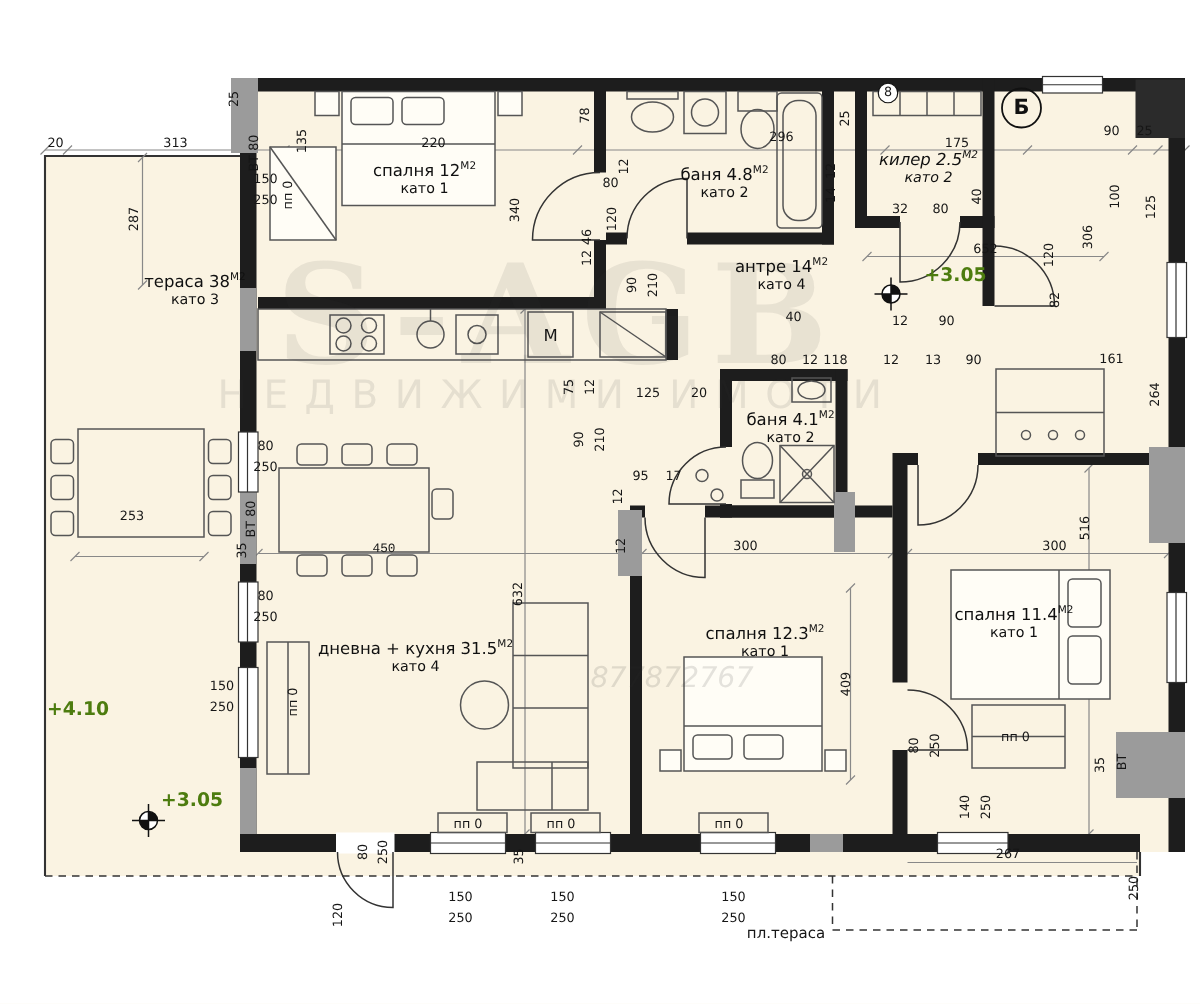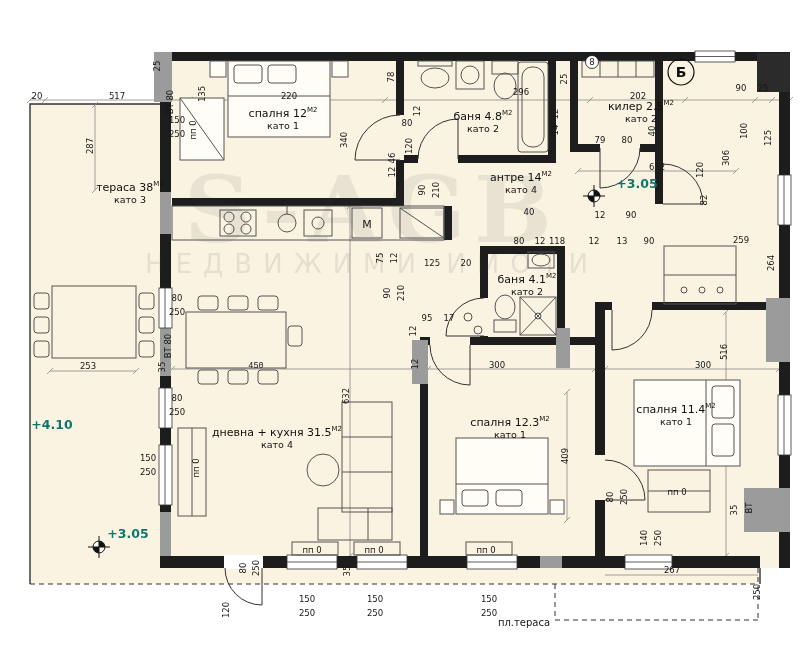--- a/index.html
+++ b/index.html
@@ -8,21 +8,21 @@
   svg{position:absolute;left:0;top:0;}
   #labels-layer{position:absolute;left:0;top:0;width:800px;height:669px;}
   .dim{position:absolute;font-size:8.5px;color:#161616;white-space:nowrap;
        transform:translate(-50%,-50%);line-height:1;}
   .dim.vert{transform:translate(-50%,-50%) rotate(-90deg);}
   .room{position:absolute;transform:translate(-50%,-50%);text-align:center;color:#101010;
         font-size:11px;line-height:1.2;white-space:nowrap;}
   .room sup{font-size:7px;}
   .room .kato{font-size:9.5px;}
   .elev{position:absolute;transform:translate(-50%,-50%);font-size:12.5px;font-weight:600;
-        color:#0f766e;white-space:nowrap;}
+        color:#4d7c0f;white-space:nowrap;}
   .wm{position:absolute;transform:translate(-50%,-50%);white-space:nowrap;pointer-events:none;}
   .wm-main{left:372px;top:210px;font-family:"DejaVu Serif",serif;font-weight:bold;
            font-size:92px;letter-spacing:8px;color:rgba(50,50,50,0.09);}
   .wm-sub{left:372px;top:264px;font-size:26px;letter-spacing:11px;color:rgba(50,50,50,0.10);}
   .wm-phone{left:448px;top:452px;font-size:19px;font-style:italic;color:rgba(50,50,50,0.13);}
   .section-label{position:absolute;transform:translate(-50%,-50%);font-size:14px;font-weight:bold;color:#111;}
 </style>
 </head>
 <body>
 
@@ -231,28 +231,29 @@
       <path d="M88,547 H110 M99,536 V558"></path>
       <path d="M99,547 L99,541 A6,6 0 0 1 105,547 Z" fill="#111" stroke="none"></path>
       <path d="M99,547 L99,553 A6,6 0 0 1 93,547 Z" fill="#111" stroke="none"></path>
     </g>
     <circle cx="681" cy="72" r="13" fill="none" stroke="#111" stroke-width="1.2"></circle>
     <circle cx="592" cy="62" r="6.5" fill="#fff" stroke="#111" stroke-width="0.8"></circle>
   </svg>
 
   <div class="wm wm-sub">НЕДВИЖИМИ ИМОТИ</div>
   <div class="wm wm-main">S-AGB</div>
+  <div class="wm wm-phone">877872767</div>
   <div class="section-label" style="left:681px;top:72px">Б</div>
 
   <div id="labels-layer">
       <div class="dim" style="left: 37px; top: 96px;">20</div>
-      <div class="dim" style="left: 117px; top: 96px;">517</div>
+      <div class="dim" style="left: 117px; top: 96px;">313</div>
       <div class="dim" style="left: 289px; top: 96px;">220</div>
       <div class="dim" style="left: 488px; top: 92px; margin-left: 33px;">296</div>
-      <div class="dim" style="left: 638px; top: 96px;">202</div>
+      <div class="dim" style="left: 638px; top: 96px;">175</div>
       <div class="dim" style="left: 741px; top: 88px;">90</div>
       <div class="dim" style="left: 763px; top: 88px;">25</div>
       <div class="dim vert" style="left: 157px; top: 66px;">25</div>
       <div class="dim vert" style="left: 170px; top: 102px;">ВТ 80</div>
       <div class="dim vert" style="left: 202px; top: 94px;">135</div>
       <div class="dim vert" style="left: 193px; top: 130px;">пп 0</div>
       <div class="dim" style="left: 177px; top: 120px;">150</div>
       <div class="dim" style="left: 177px; top: 134px;">250</div>
       <div class="dim vert" style="left: 90px; top: 146px;">287</div>
       <div class="dim vert" style="left: 344px; top: 140px;">340</div>
@@ -261,30 +262,30 @@
       <div class="dim" style="left: 407px; top: 123px;">80</div>
       <div class="dim vert" style="left: 409px; top: 146px;">120</div>
       <div class="dim vert" style="left: 392px; top: 158px;">46</div>
       <div class="dim vert" style="left: 392px; top: 172px;">12</div>
       <div class="dim vert" style="left: 422px; top: 190px;">90</div>
       <div class="dim vert" style="left: 436px; top: 190px;">210</div>
       <div class="dim vert" style="left: 555px; top: 114px;">12</div>
       <div class="dim vert" style="left: 555px; top: 130px;">14</div>
       <div class="dim vert" style="left: 564px; top: 79px;">25</div>
       <div class="dim" style="left: 592px; top: 62px;">8</div>
-      <div class="dim" style="left: 600px; top: 140px;">79</div>
+      <div class="dim" style="left: 600px; top: 140px;">32</div>
       <div class="dim" style="left: 627px; top: 140px;">80</div>
       <div class="dim vert" style="left: 652px; top: 131px;">40</div>
       <div class="dim" style="left: 657px; top: 167px;">652</div>
       <div class="dim vert" style="left: 700px; top: 170px;">120</div>
       <div class="dim vert" style="left: 744px; top: 131px;">100</div>
       <div class="dim vert" style="left: 726px; top: 158px;">306</div>
       <div class="dim vert" style="left: 768px; top: 138px;">125</div>
       <div class="dim vert" style="left: 704px; top: 200px;">82</div>
-      <div class="dim" style="left: 741px; top: 240px;">259</div>
+      <div class="dim" style="left: 741px; top: 240px;">161</div>
       <div class="dim vert" style="left: 771px; top: 263px;">264</div>
       <div class="dim" style="left: 529px; top: 212px;">40</div>
       <div class="dim" style="left: 600px; top: 215px;">12</div>
       <div class="dim" style="left: 631px; top: 215px;">90</div>
       <div class="dim" style="left: 519px; top: 241px;">80</div>
       <div class="dim" style="left: 540px; top: 241px;">12</div>
       <div class="dim" style="left: 557px; top: 241px;">118</div>
       <div class="dim" style="left: 594px; top: 241px;">12</div>
       <div class="dim" style="left: 622px; top: 241px;">13</div>
       <div class="dim" style="left: 649px; top: 241px;">90</div>
@@ -294,21 +295,21 @@
       <div class="dim" style="left: 466px; top: 263px;">20</div>
       <div class="dim vert" style="left: 387px; top: 293px;">90</div>
       <div class="dim vert" style="left: 401px; top: 293px;">210</div>
       <div class="dim" style="left: 427px; top: 318px;">95</div>
       <div class="dim" style="left: 449px; top: 318px;">17</div>
       <div class="dim vert" style="left: 413px; top: 331px;">12</div>
       <div class="dim" style="left: 177px; top: 298px;">80</div>
       <div class="dim" style="left: 177px; top: 312px;">250</div>
       <div class="dim vert" style="left: 168px; top: 346px;">ВТ 80</div>
       <div class="dim vert" style="left: 162px; top: 367px;">35</div>
-      <div class="dim" style="left: 88px; top: 366px;">253</div>
+      <div class="dim" style="left: 88px; top: 345px;">253</div>
       <div class="dim" style="left: 256px; top: 366px; font-family: Liberation Mono, monospace;">450</div>
       <div class="dim vert" style="left: 415px; top: 364px;">12</div>
       <div class="dim" style="left: 497px; top: 365px;">300</div>
       <div class="dim" style="left: 703px; top: 365px;">300</div>
       <div class="dim vert" style="left: 724px; top: 352px;">516</div>
       <div class="dim vert" style="left: 346px; top: 396px;">632</div>
       <div class="dim" style="left: 177px; top: 398px;">80</div>
       <div class="dim" style="left: 177px; top: 412px;">250</div>
       <div class="dim" style="left: 148px; top: 458px;">150</div>
       <div class="dim" style="left: 148px; top: 472px;">250</div>
@@ -332,31 +333,31 @@
       <div class="dim vert" style="left: 226px; top: 610px;">120</div>
       <div class="dim" style="left: 307px; top: 599px;">150</div>
       <div class="dim" style="left: 307px; top: 613px;">250</div>
       <div class="dim" style="left: 375px; top: 599px;">150</div>
       <div class="dim" style="left: 375px; top: 613px;">250</div>
       <div class="dim" style="left: 489px; top: 599px;">150</div>
       <div class="dim" style="left: 489px; top: 613px;">250</div>
       <div class="dim" style="font-size: 10px; left: 524px; top: 623px;">пл.тераса</div>
       <div class="dim" style="font-size: 11px; left: 367px; top: 224px;">M</div>
       <div class="elev" style="left: 637px; top: 183px;">+3.05</div>
-      <div class="elev" style="left: 52px; top: 424px;">+4.10</div>
+      <div class="elev" style="left: 52px; top: 472px;">+4.10</div>
       <div class="elev" style="left: 128px; top: 533px;">+3.05</div>
       <div class="room" style="left: 283px; top: 119px;">
         <div><span>спалня 12</span><sup>М2</sup></div>
         <div class="kato">като 1</div>
       </div>
       <div class="room" style="left: 483px; top: 122px;">
         <div><span>баня 4.8</span><sup>М2</sup></div>
         <div class="kato">като 2</div>
       </div>
-      <div class="room" style="left: 641px; top: 112px;">
+      <div class="room" style="left: 619px; top: 112px; font-style: italic;">
         <div><span>килер 2.5</span><sup>М2</sup></div>
         <div class="kato">като 2</div>
       </div>
       <div class="room" style="left: 521px; top: 183px;">
         <div><span>антре 14</span><sup>М2</sup></div>
         <div class="kato">като 4</div>
       </div>
       <div class="room" style="left: 130px; top: 193px;">
         <div><span>тераса 38</span><sup>М2</sup></div>
         <div class="kato">като 3</div>

